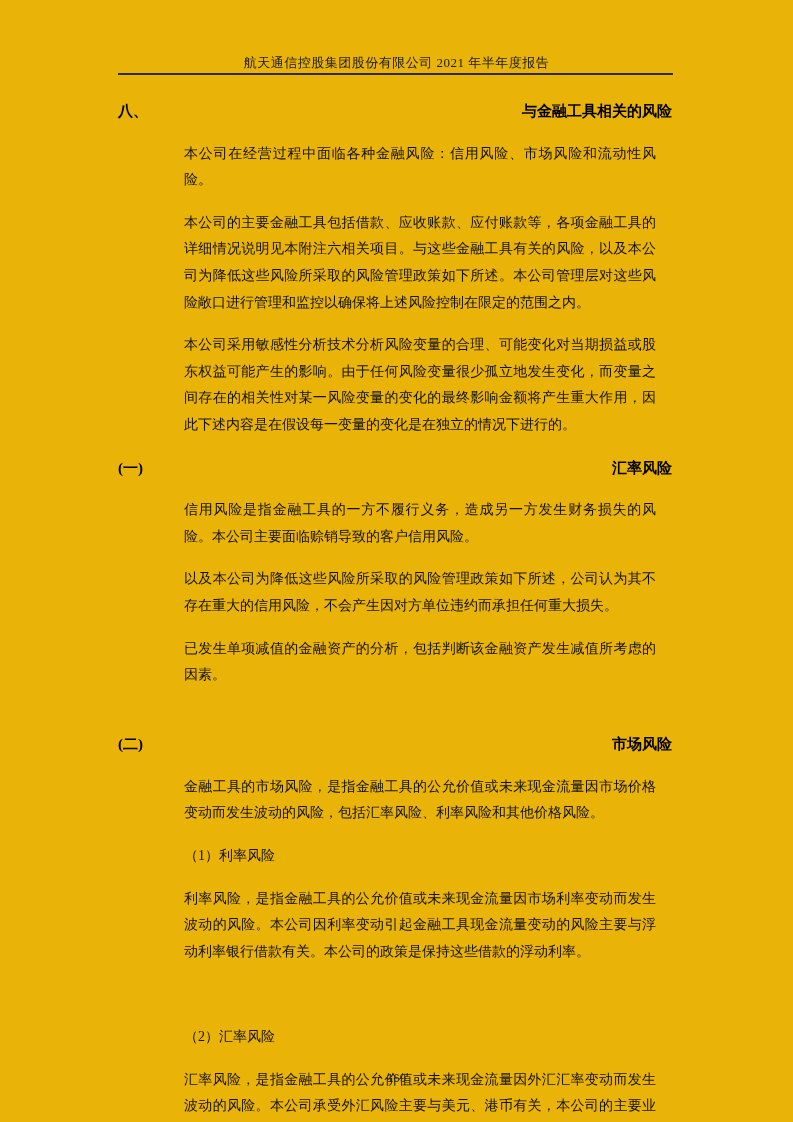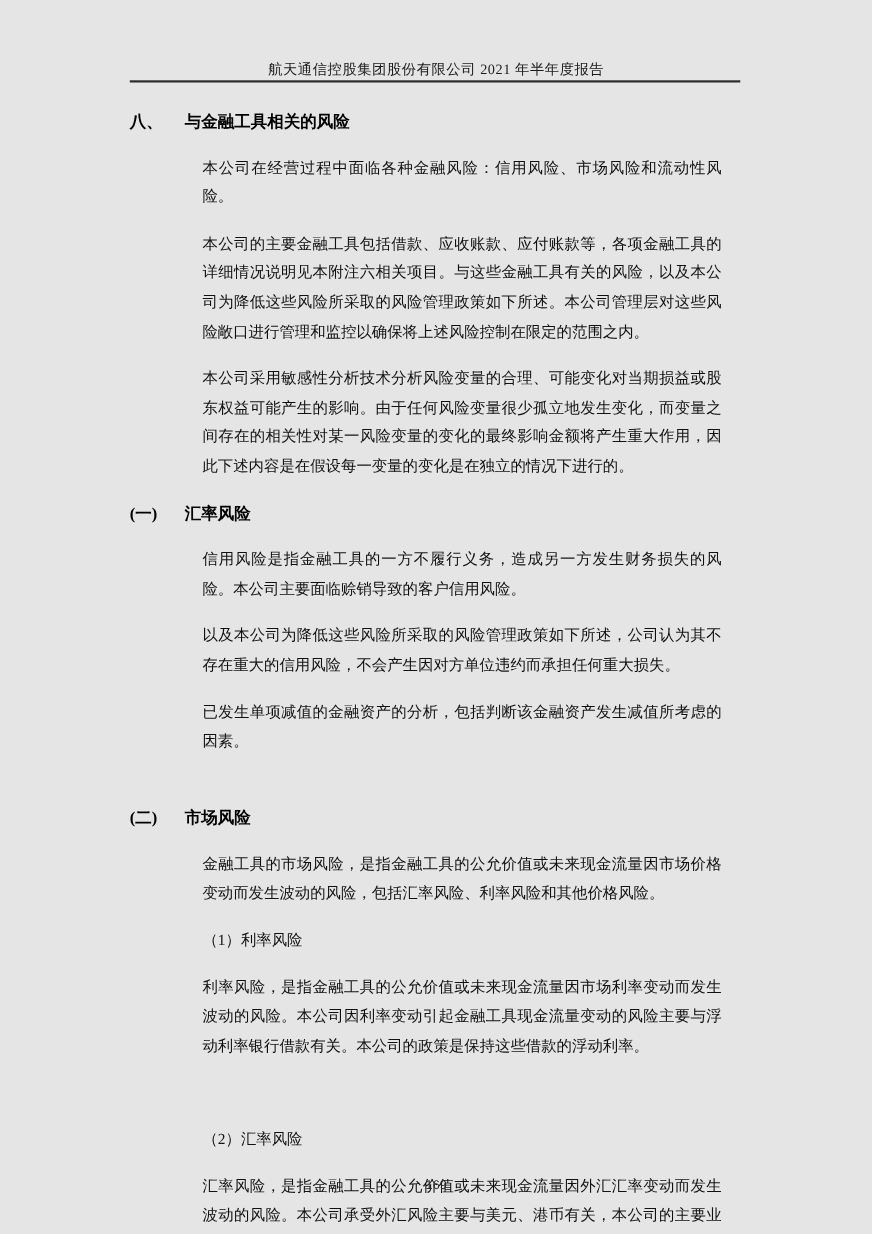--- a/index.html
+++ b/index.html
@@ -4,21 +4,21 @@
 <style>
   html, body {
     margin: 0;
     padding: 0;
     background: #ffffff;
   }
   .page {
     position: relative;
     width: 793px;
     height: 1122px;
-    background: #e5e5e5;
+    background: #eab308;
     font-family: "Liberation Serif", "DejaVu Serif", serif;
     color: #111111;
     overflow: hidden;
   }
   .report-header {
     position: absolute;
     top: 55px;
     left: 0;
     width: 793px;
     text-align: center;
@@ -48,20 +48,21 @@
     font-weight: bold;
     font-size: 15px;
     line-height: 26.6px;
     color: #000000;
   }
   .h-row .h-num {
     flex: 0 0 50px;
   }
   .h-row .h-title {
     flex: 1;
+    text-align: right;
   }
   .para {
     margin: 16px;
     padding-left: 50px;
     text-align: justify;
     text-justify: inter-ideograph;
     color: #111111;
   }
   .sub-label {
     text-align: left;

